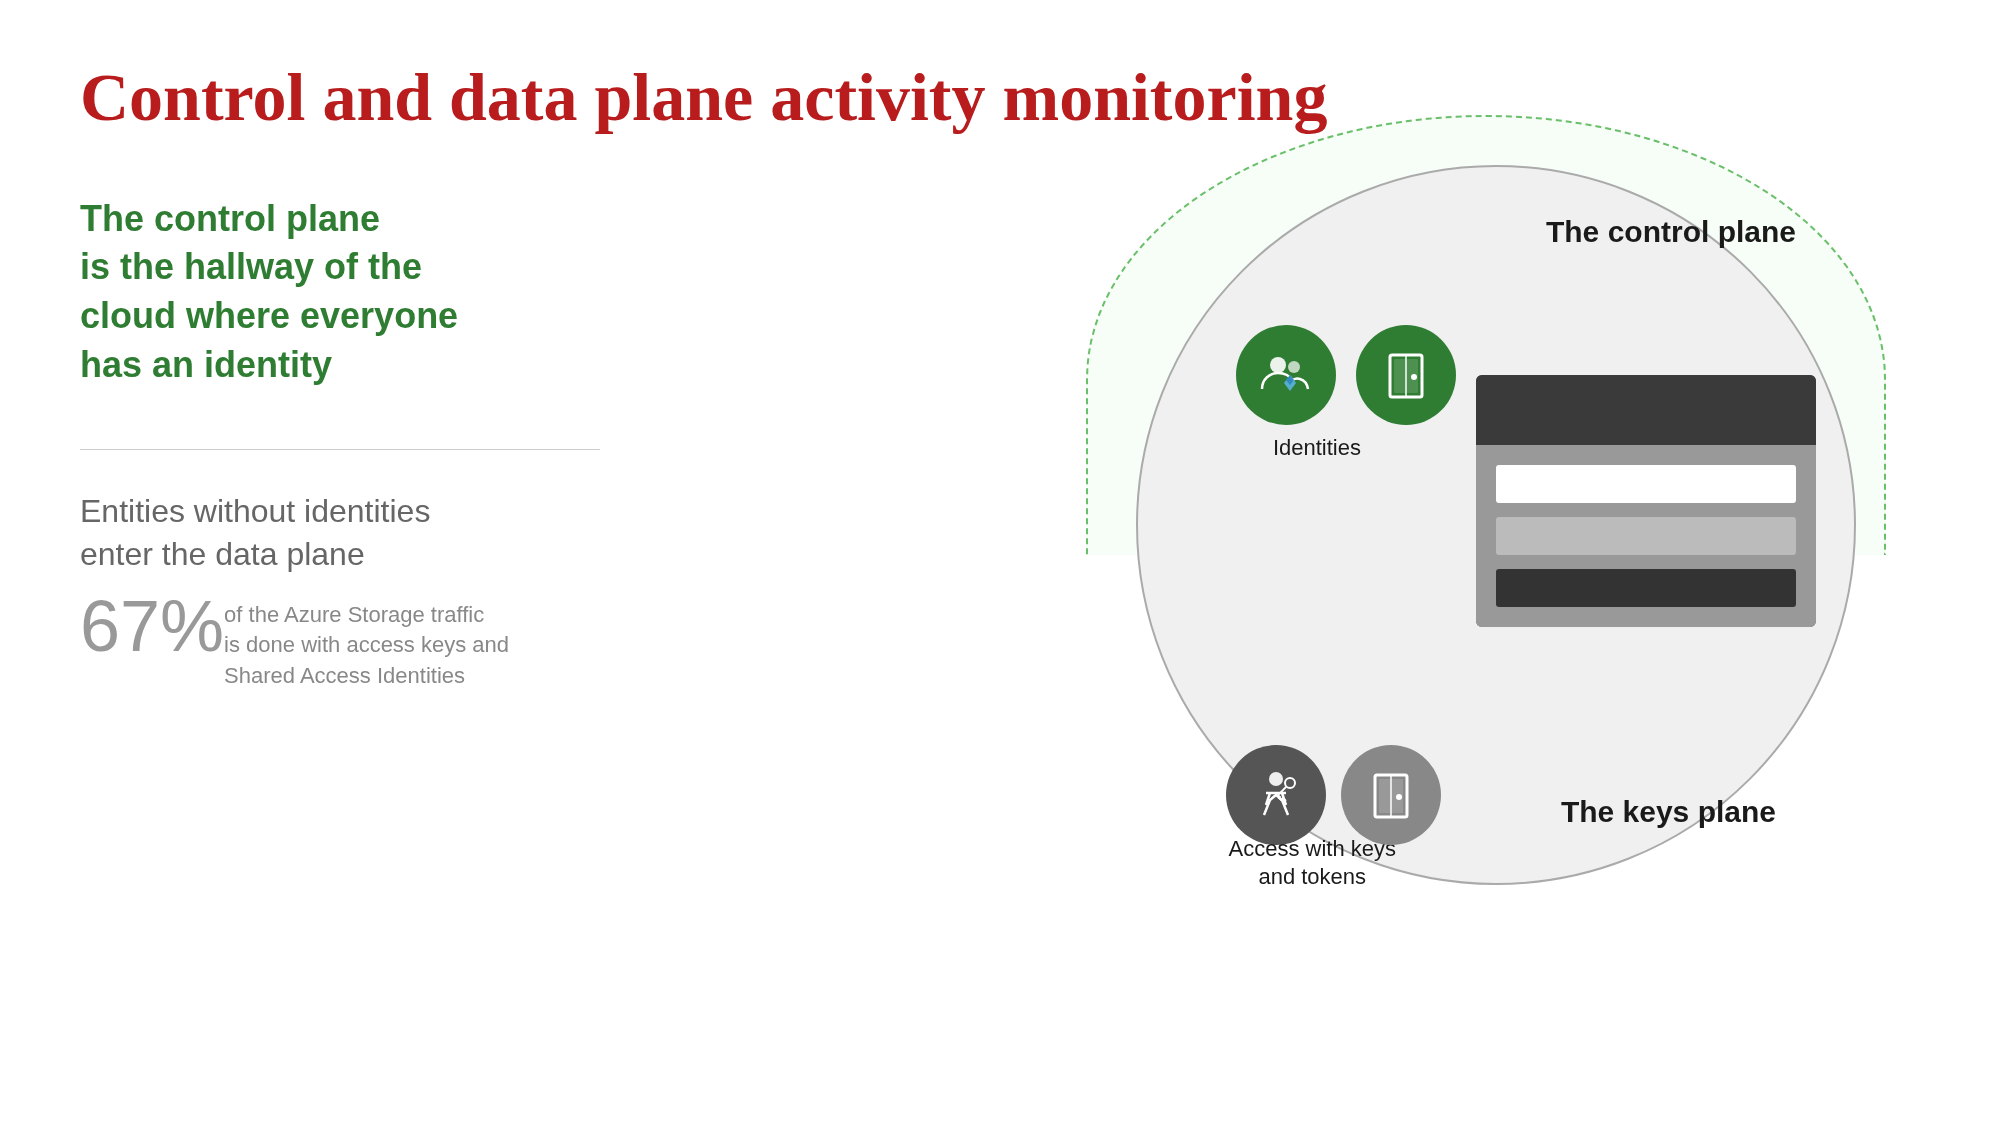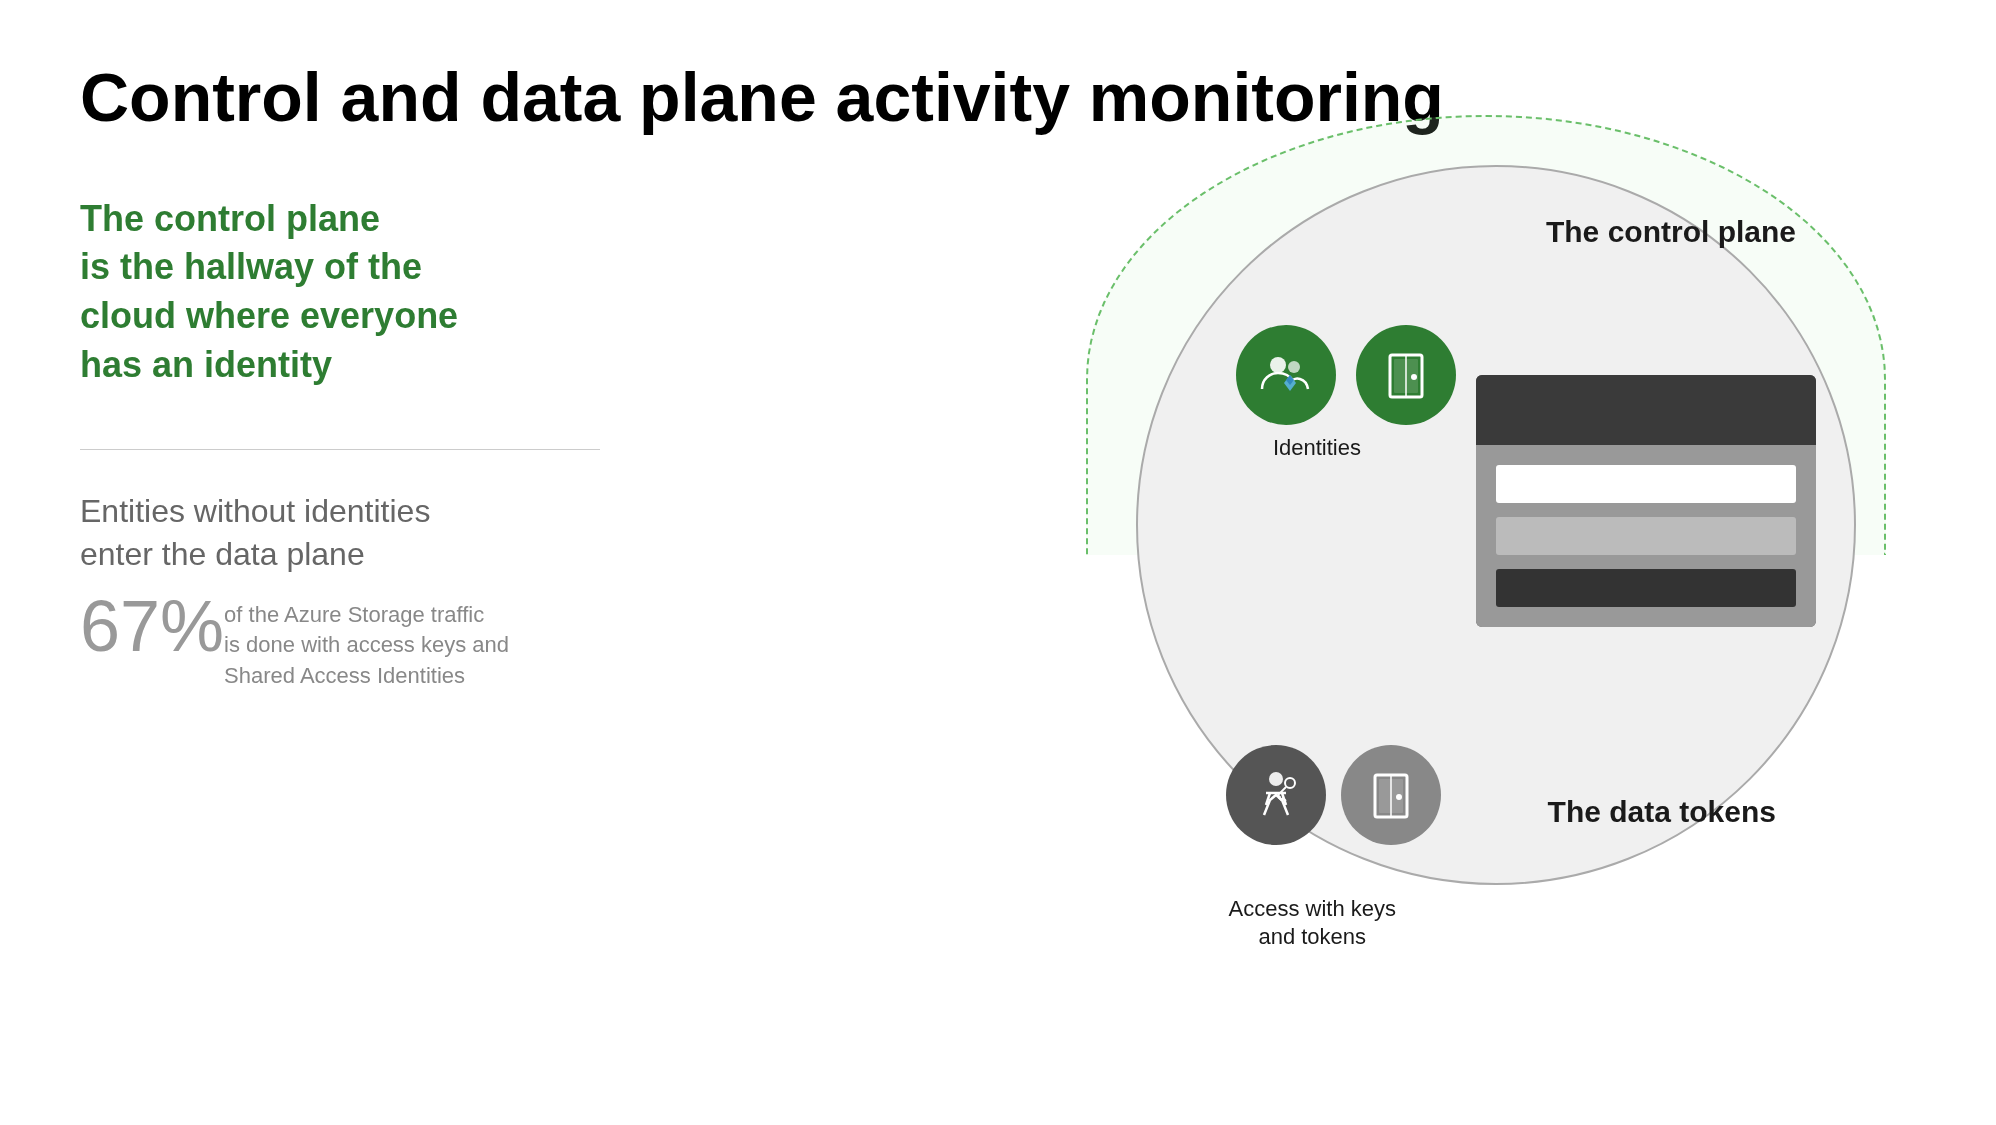--- a/index.html
+++ b/index.html
@@ -14,23 +14,24 @@
     .page {
       width: 1996px;
       height: 1125px;
       padding: 60px 80px;
       position: relative;
     }
 
     .main-title {
       font-size: 68px;
       font-weight: 800;
-      color: #000000;
+      color: #b91c1c;
       margin-bottom: 60px;
       line-height: 1.1;
+      font-family: Liberation Serif, serif;
     }
 
     .content-area {
       display: flex;
       width: 100%;
       position: relative;
     }
 
     .left-panel {
       width: 520px;
@@ -169,21 +170,21 @@
     .access-keys-circle {
       width: 100px;
       height: 100px;
       background: #555555;
       top: 550px;
       right: 590px;
     }
 
     .access-keys-label {
       position: absolute;
-      top: 700px;
+      top: 640px;
       right: 520px;
       font-size: 22px;
       color: #1a1a1a;
       text-align: center;
       line-height: 1.3;
     }
 
     .data-door-circle {
       width: 100px;
       height: 100px;
@@ -269,21 +270,21 @@
     </div>
 
     <div class="diagram-area">
 
       <div class="control-plane-zone"></div>
 
       <div class="outer-circle"></div>
 
       <div class="control-plane-label">The control plane</div>
 
-      <div class="data-plane-label">The data tokens</div>
+      <div class="data-plane-label">The keys plane</div>
 
       <div class="resource-card">
         <div class="resource-card-header"></div>
         <div class="resource-card-body">
           <div class="resource-bar white"></div>
           <div class="resource-bar gray"></div>
           <div class="resource-bar dark"></div>
         </div>
       </div>
 

